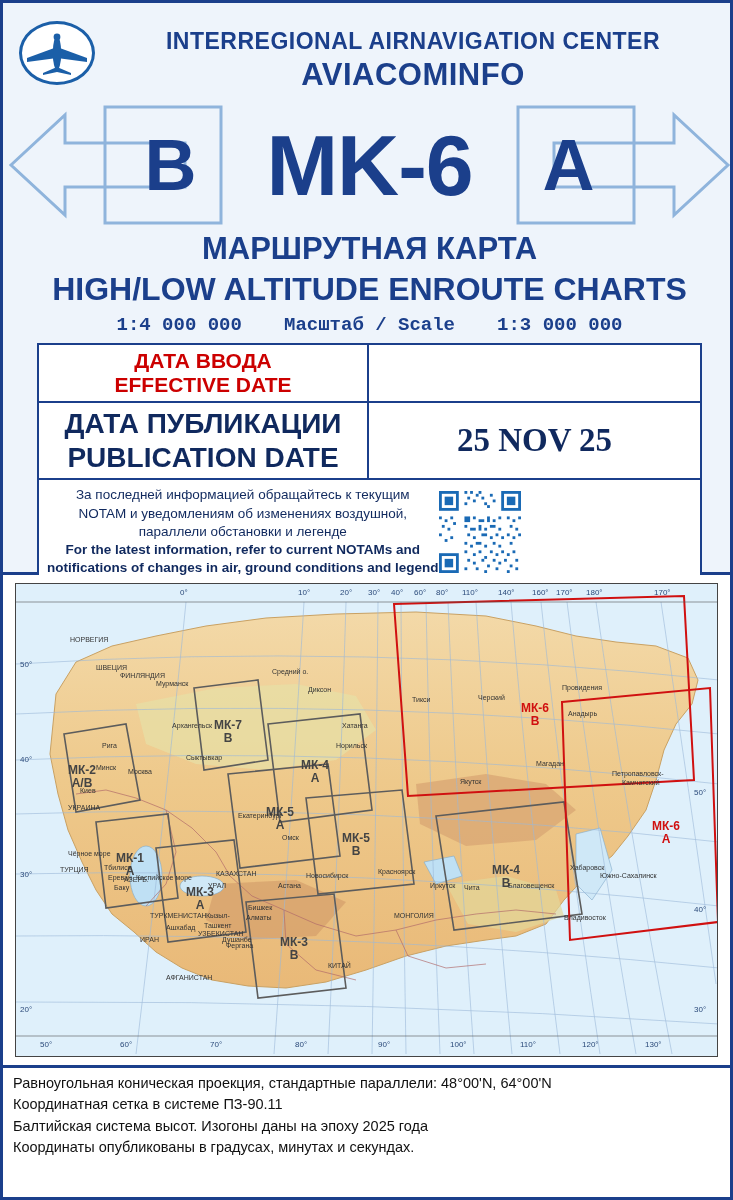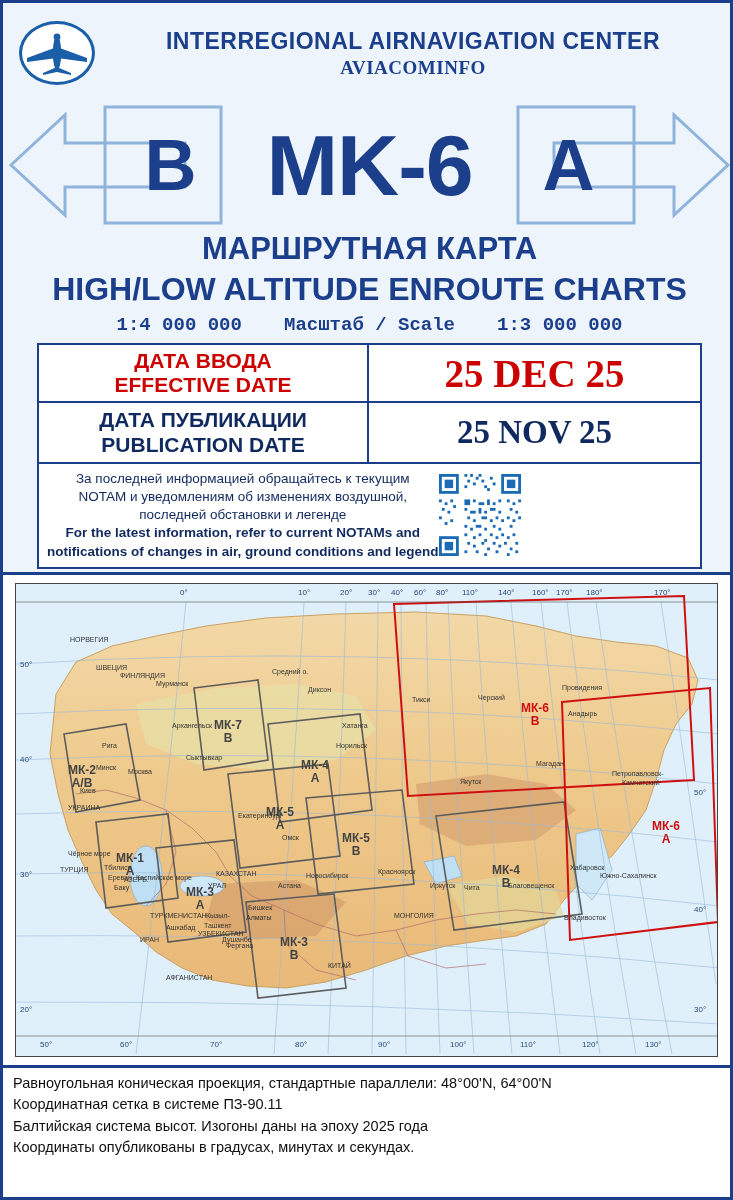--- a/index.html
+++ b/index.html
@@ -5,21 +5,21 @@
   html,body{margin:0;padding:0;background:#fff;}
   body{width:733px;height:1200px;font-family:"Liberation Sans",sans-serif;}
   .page{position:relative;width:733px;height:1200px;box-sizing:border-box;border:3px solid #1b3f8b;background:#14b8a6;overflow:hidden;}
 
   
   .header{position:relative;height:572px;box-sizing:border-box;background:#eef4fb;border-bottom:3px solid #1b3f8b;}
   .logo{position:absolute;left:10px;top:12px;width:88px;height:76px;}
   .logo .ring{position:absolute;left:6px;top:6px;width:76px;height:64px;border:3px solid #1b5fa8;border-radius:50%;box-sizing:border-box;background:#fff;}
   .logo svg{position:absolute;left:10px;top:10px;}
   .org{position:absolute;left:100px;top:24px;width:620px;text-align:center;color:#1b3f8b;font-weight:bold;font-size:23px;letter-spacing:0.5px;line-height:1.25;}
-  .org .l2{font-size:19px;font-family:Liberation Serif, serif;}
+  .org .l2{font-size:31px;}
 
   .arrowband{position:absolute;left:0;top:96px;width:733px;height:132px;}
   .arrowband svg{position:absolute;left:0;top:0;}
   .bigrow{position:absolute;left:0;top:96px;width:733px;height:132px;display:flex;align-items:center;justify-content:center;}
   .bigB,.bigA{color:#1b3f8b;font-weight:bold;font-size:72px;width:118px;text-align:center;}
   .bigmid{color:#1b3f8b;font-weight:bold;font-size:86px;width:280px;text-align:center;letter-spacing:-1px;}
 
   .subt{position:absolute;left:0;top:228px;width:733px;text-align:center;color:#1b3f8b;font-weight:bold;font-size:31px;}
   .subt2{position:absolute;left:0;top:268px;width:733px;text-align:center;color:#1b3f8b;font-weight:bold;font-size:32px;}
   .scaleline{position:absolute;left:0;top:310px;width:733px;text-align:center;color:#1b3f8b;font-weight:bold;font-size:19px;}
@@ -28,21 +28,21 @@
   .scm{width:180px;text-align:center;}
   .sc2{width:190px;text-align:center;}
 
   .tbl{position:absolute;left:34px;top:340px;width:665px;border:2px solid #1b3f8b;box-sizing:border-box;background:#fff;}
   .trow{display:flex;border-bottom:2px solid #1b3f8b;}
   .trow:last-child{border-bottom:none;}
   .cellL{width:330px;box-sizing:border-box;border-right:2px solid #1b3f8b;text-align:center;padding:4px 6px;}
   .cellR{flex:1;display:flex;align-items:center;justify-content:center;}
   .eff1{color:#cc0000;font-weight:bold;font-size:21px;line-height:1.15;}
   .eff2{color:#cc0000;font-weight:bold;font-size:21px;line-height:1.15;}
-  .pub1{color:#10295e;font-weight:bold;font-size:21px;line-height:1.2;}
+  .pub1{color:#10295e;font-weight:bold;font-size:28px;line-height:1.2;}
   .effdate{color:#cc0000;font-weight:bold;font-size:39px;font-family:"Liberation Serif",serif;}
   .pubdate{color:#10295e;font-weight:bold;font-size:33px;font-family:"Liberation Serif",serif;}
   .notebox{display:flex;align-items:center;padding:6px 4px 6px 8px;}
   .notetext{flex:1;text-align:center;color:#10295e;font-size:13.5px;line-height:1.35;}
   .notetext b{font-weight:bold;}
   .qr{width:82px;height:82px;margin-right:6px;}
 
   
   .mapwrap{position:relative;height:490px;background:#ffffff;border-bottom:3px solid #1b3f8b;}
   .mapinner{position:absolute;left:12px;top:8px;width:703px;height:474px;border:1px solid #444;box-sizing:border-box;background:#dff0fb;overflow:hidden;}
@@ -108,39 +108,36 @@
       <span class="scm">Масштаб / Scale</span>
       <span class="sc2">1:3 000 000</span>
     </div>
 
     <div class="tbl">
       <div class="trow">
         <div class="cellL">
           <div class="eff1">ДАТА ВВОДА</div>
           <div class="eff2">EFFECTIVE DATE</div>
         </div>
-        <div class="cellR">
-          <span class="effdate">25 DEC 25</span>
-        </div>
       </div>
       <div class="trow">
         <div class="cellL">
           <div class="pub1">ДАТА ПУБЛИКАЦИИ</div>
           <div class="pub1">PUBLICATION DATE</div>
         </div>
         <div class="cellR">
           <span class="pubdate">25 NOV 25</span>
         </div>
       </div>
       <div class="trow">
         <div class="notebox">
           <div class="notetext">
             <div>За последней информацией обращайтесь к текущим</div>
             <div>NOTAM и уведомлениям об изменениях воздушной,</div>
-            <div>последней обстановки и легенде</div>
+            <div>параллели обстановки и легенде</div>
             <div><b>For the latest information, refer to current NOTAMs and</b></div>
             <div><b>notifications of changes in air, ground conditions and legend</b></div>
           </div>
           <svg class="qr" viewBox="0 0 29 29">
             <rect width="29" height="29" fill="#fff"></rect>
             <g fill="#1a6ab5">
               <rect x="0" y="0" width="7" height="7"></rect>
                 <rect x="1" y="1" width="5" height="5" fill="#fff"></rect>
                 <rect x="2" y="2" width="3" height="3"></rect>
               <rect x="22" y="0" width="7" height="7"></rect>

